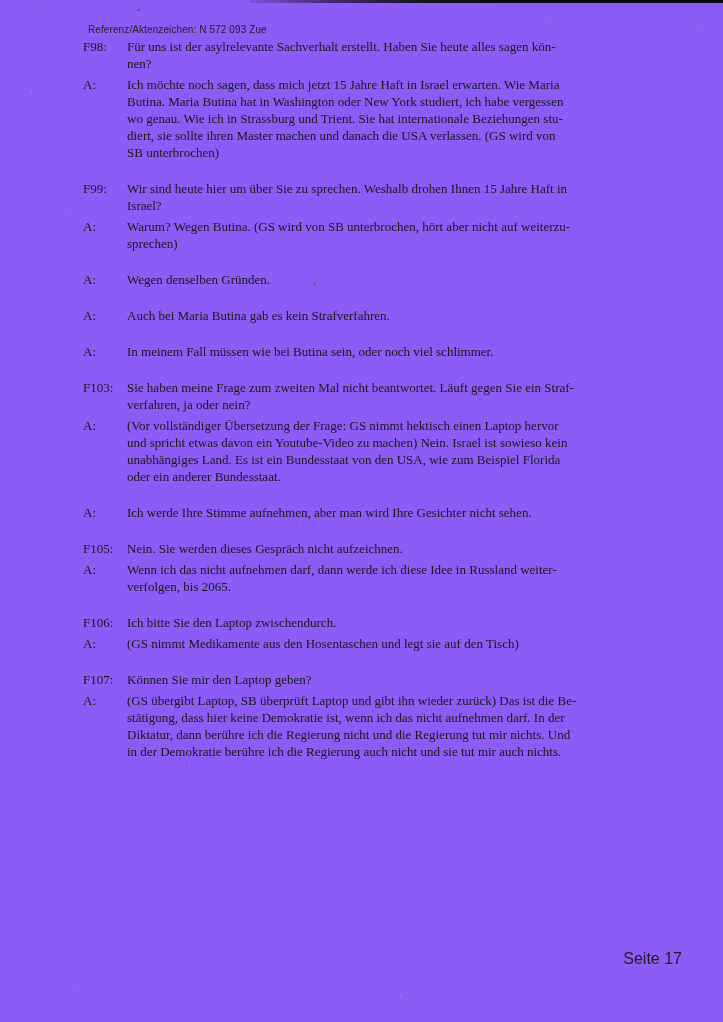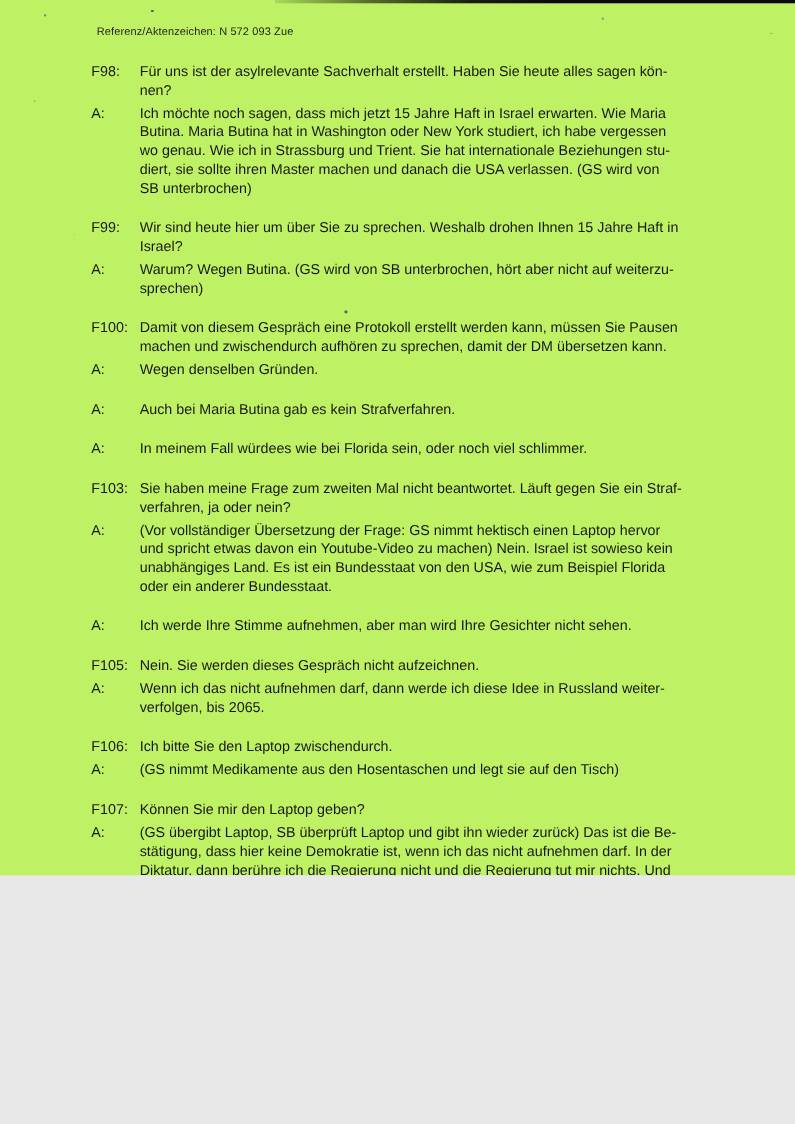--- a/index.html
+++ b/index.html
@@ -3,22 +3,22 @@
 <meta charset="utf-8">
 <style>
   html, body {
     margin: 0;
     padding: 0;
     background: #e8e8e8;
   }
   .page {
     position: relative;
     width: 723px;
-    height: 796px;
-    background: #bef264;
+    height: 1022px;
+    background: #8b5cf6;
     font-family: "Liberation Sans", sans-serif;
     color: #1a1a1a;
     overflow: hidden;
   }
   
   .top-edge {
     position: absolute;
     top: 0;
     left: 250px;
     width: 473px;
@@ -33,22 +33,23 @@
     position: absolute;
     left: 88px;
     top: 24px;
     font-size: 10px;
     letter-spacing: 0.1px;
     color: #1f1f1f;
   }
   .content {
     position: absolute;
     left: 83px;
-    top: 56px;
+    top: 38px;
     width: 612px;
+    font-family: Liberation Serif, serif;
   }
   .qa-block {
     margin-bottom: 19px;
   }
   .row {
     display: flex;
     align-items: flex-start;
   }
   .row.answer {
     margin-top: 4px;
@@ -138,42 +139,37 @@
 Israel?</div>
       </div>
       <div class="row answer">
         <div class="qa-label">A:</div>
         <div class="qa-text">Warum? Wegen Butina. (GS wird von SB unterbrochen, hört aber nicht auf weiterzu-
 sprechen)</div>
       </div>
     </div>
 
     <div class="qa-block">
-      <div class="row question">
-        <div class="qa-label">F100:</div>
-        <div class="qa-text">Damit von diesem Gespräch eine Protokoll erstellt werden kann, müssen Sie Pausen
-machen und zwischendurch aufhören zu sprechen, damit der DM übersetzen kann.</div>
-      </div>
       <div class="row answer">
         <div class="qa-label">A:</div>
         <div class="qa-text">Wegen denselben Gründen.</div>
       </div>
     </div>
 
     <div class="qa-block">
       <div class="row answer">
         <div class="qa-label">A:</div>
         <div class="qa-text">Auch bei Maria Butina gab es kein Strafverfahren.</div>
       </div>
     </div>
 
     <div class="qa-block">
       <div class="row answer">
         <div class="qa-label">A:</div>
-        <div class="qa-text">In meinem Fall würdees wie bei Florida sein, oder noch viel schlimmer.</div>
+        <div class="qa-text">In meinem Fall müssen wie bei Butina sein, oder noch viel schlimmer.</div>
       </div>
     </div>
 
     <div class="qa-block">
       <div class="row question">
         <div class="qa-label">F103:</div>
         <div class="qa-text">Sie haben meine Frage zum zweiten Mal nicht beantwortet. Läuft gegen Sie ein Straf-
 verfahren, ja oder nein?</div>
       </div>
       <div class="row answer">

